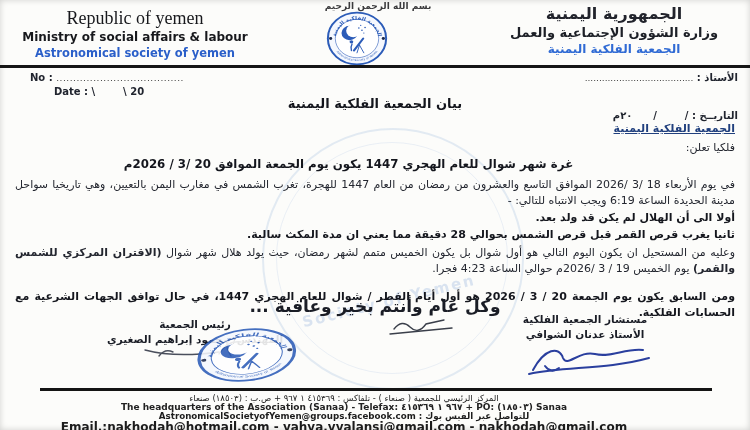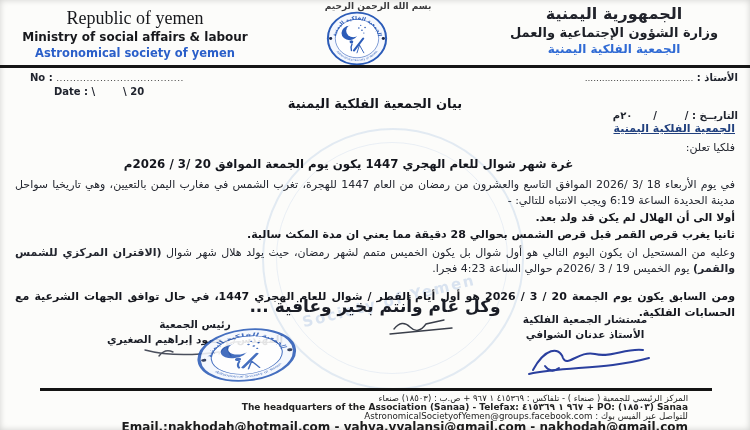--- a/index.html
+++ b/index.html
@@ -34,24 +34,24 @@
   .intro{right:15px;top:141px;font-size:11px;color:#23262f;}
   .announce{left:0;top:157px;width:697px;text-align:center;font-size:11.8px;font-weight:bold;color:#14161d;}
   .para{right:15px;left:15px;font-size:11px;line-height:16px;text-align:justify;color:#23262f;}
   .bold-line{right:15px;left:15px;font-size:11px;font-weight:bold;color:#14161d;}
   .closing{left:0;top:296px;width:750px;text-align:center;font-size:17px;font-weight:bold;color:#1a1d26;}
   
   .sig-title{font-size:10.5px;font-weight:bold;color:#1a1d26;text-align:center;}
   .sig-name{font-size:10.5px;font-weight:bold;color:#1a1d26;text-align:center;margin-top:3px;}
   
   .ftr-rule{left:40px;top:388px;width:672px;height:2.5px;background:#141414;}
-  .ftr{left:0;width:688px;text-align:right;color:#1c1c1c;}
+  .ftr{left:0;width:688px;text-align:center;color:#1c1c1c;}
   .f1{top:393px;font-size:8.5px;}
   .f2{top:402px;font-size:9px;font-weight:bold;color:#222;}
-  .f3{top:411px;font-size:8.7px;font-weight:normal;}
+  .f3{top:411px;font-size:8.7px;font-weight:bold;}
   .f4{top:420px;font-size:12px;font-weight:bold;}
   
   .wm-circle{left:262px;top:128px;width:258px;height:258px;border-radius:50%;
     border:2px solid rgba(96,140,205,0.16);}
   .wm-circle2{left:276px;top:142px;width:230px;height:230px;border-radius:50%;
     border:1px solid rgba(96,140,205,0.12);}
   .wm-text{left:300px;top:292px;font-size:15px;color:rgba(96,140,205,0.22);transform:rotate(-14deg);font-weight:bold;letter-spacing:2px;}
   .stamp{transform:rotate(-7deg);opacity:.88;}
 </style>
 </head>

